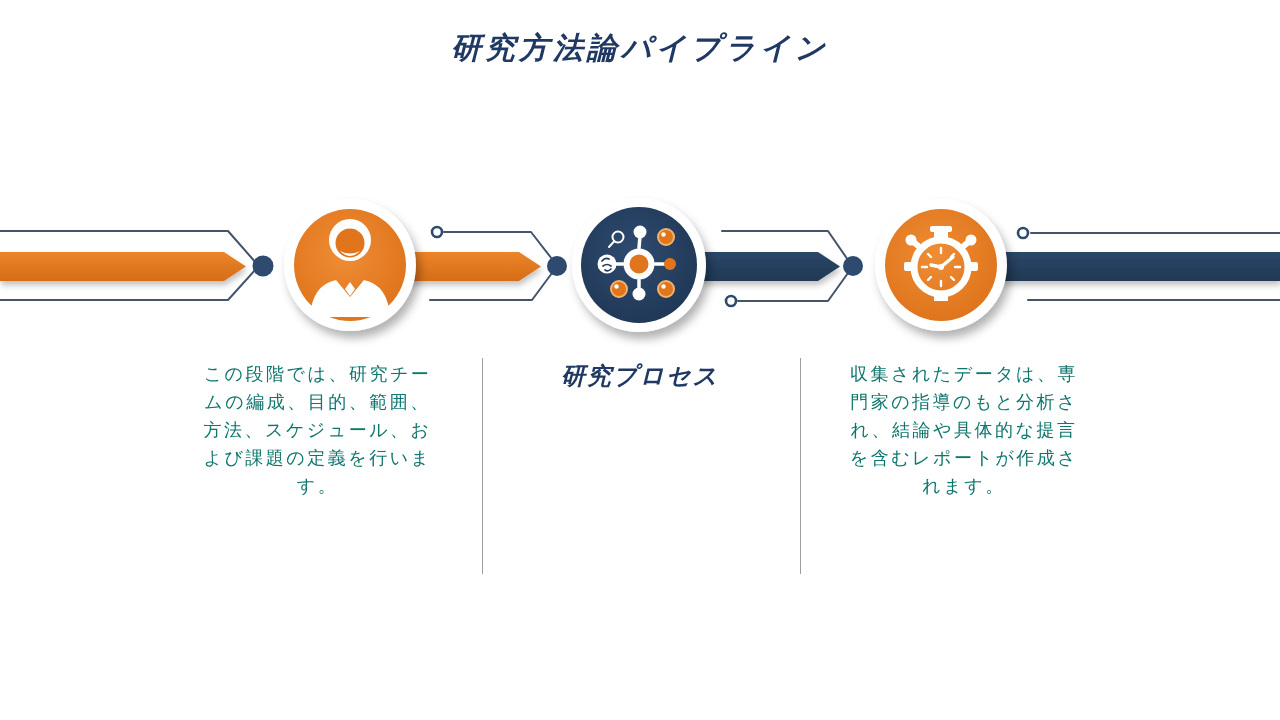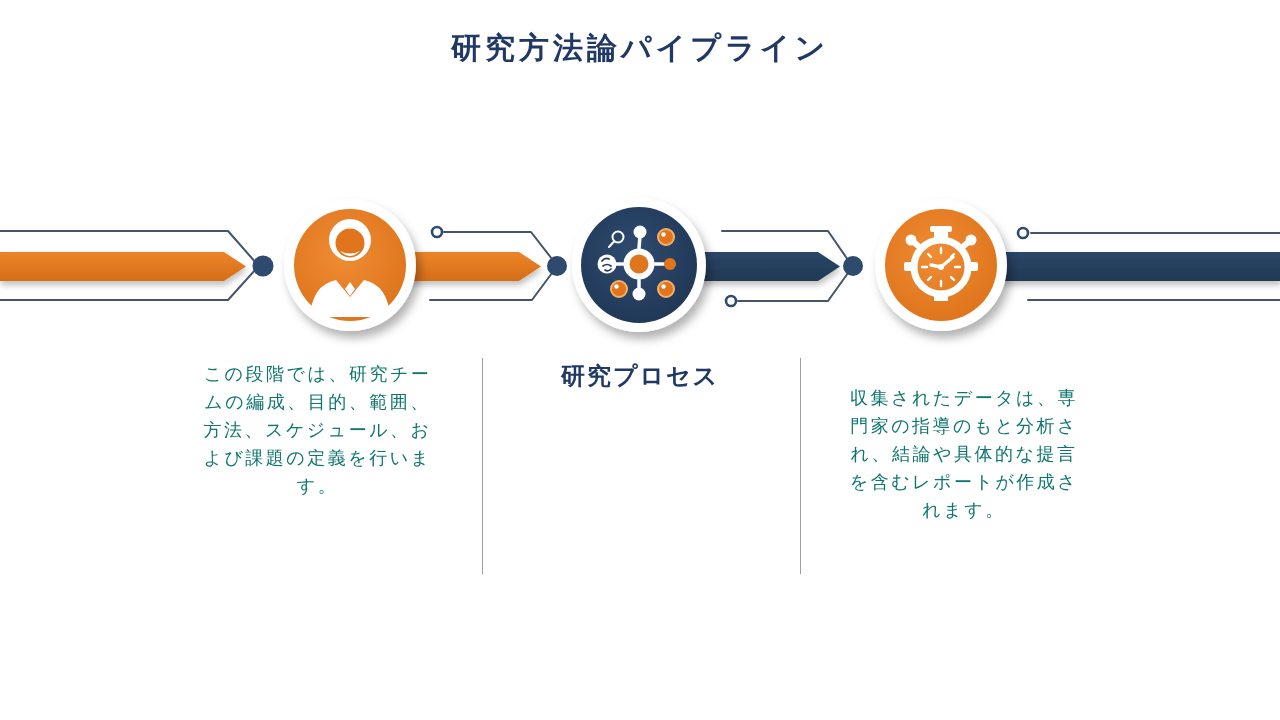--- a/index.html
+++ b/index.html
@@ -6,41 +6,41 @@
   .slide{
     position:relative;
     width:1280px;height:720px;
     background:#ffffff;
     overflow:hidden;
     font-family:"Liberation Sans","DejaVu Sans",sans-serif;
   }
   .slide-title{
     position:absolute;top:28px;left:0;width:1280px;
     margin:0;text-align:center;
-    font-size:30px;font-weight:bold;color:#1f3864;letter-spacing:4px;
+    font-size:30px;font-weight:bold;color:#1f3864;letter-spacing:4px;font-style:italic;
   }
   .pipeline-svg{position:absolute;top:186px;left:0;}
   .cols{position:absolute;top:0;left:0;width:1280px;height:720px;}
   .stage-col{position:absolute;top:360px;text-align:center;}
   .stage-col h2{
     margin:0 0 22px 0;
     font-size:24px;font-weight:bold;color:#1f3864;letter-spacing:2px;
   }
   .stage-col p{
     margin:0 auto;
     font-size:18px;line-height:28px;letter-spacing:2.5px;
     color:#0f766e;font-weight:300;
     word-break:break-all;
   }
   .col-1{left:190px;width:255px;}
-  .col-2{left:512px;width:256px;}
+  .col-2{left:512px;width:256px;font-style:italic;}
   .col-3{left:820px;width:288px;}
   .col-1 p{width:240px;}
   .col-2 p{width:226px;}
-  .col-3 p{width:240px;margin-top:24px;}
+  .col-3 p{width:240px;}
   .v-divider{
     position:absolute;top:358px;height:216px;width:0;
     border-left:1.5px solid #9e9e9e;
   }
   .divider-1{left:482px;}
   .divider-2{left:800px;}
 </style>
 </head>
 <body>
 

